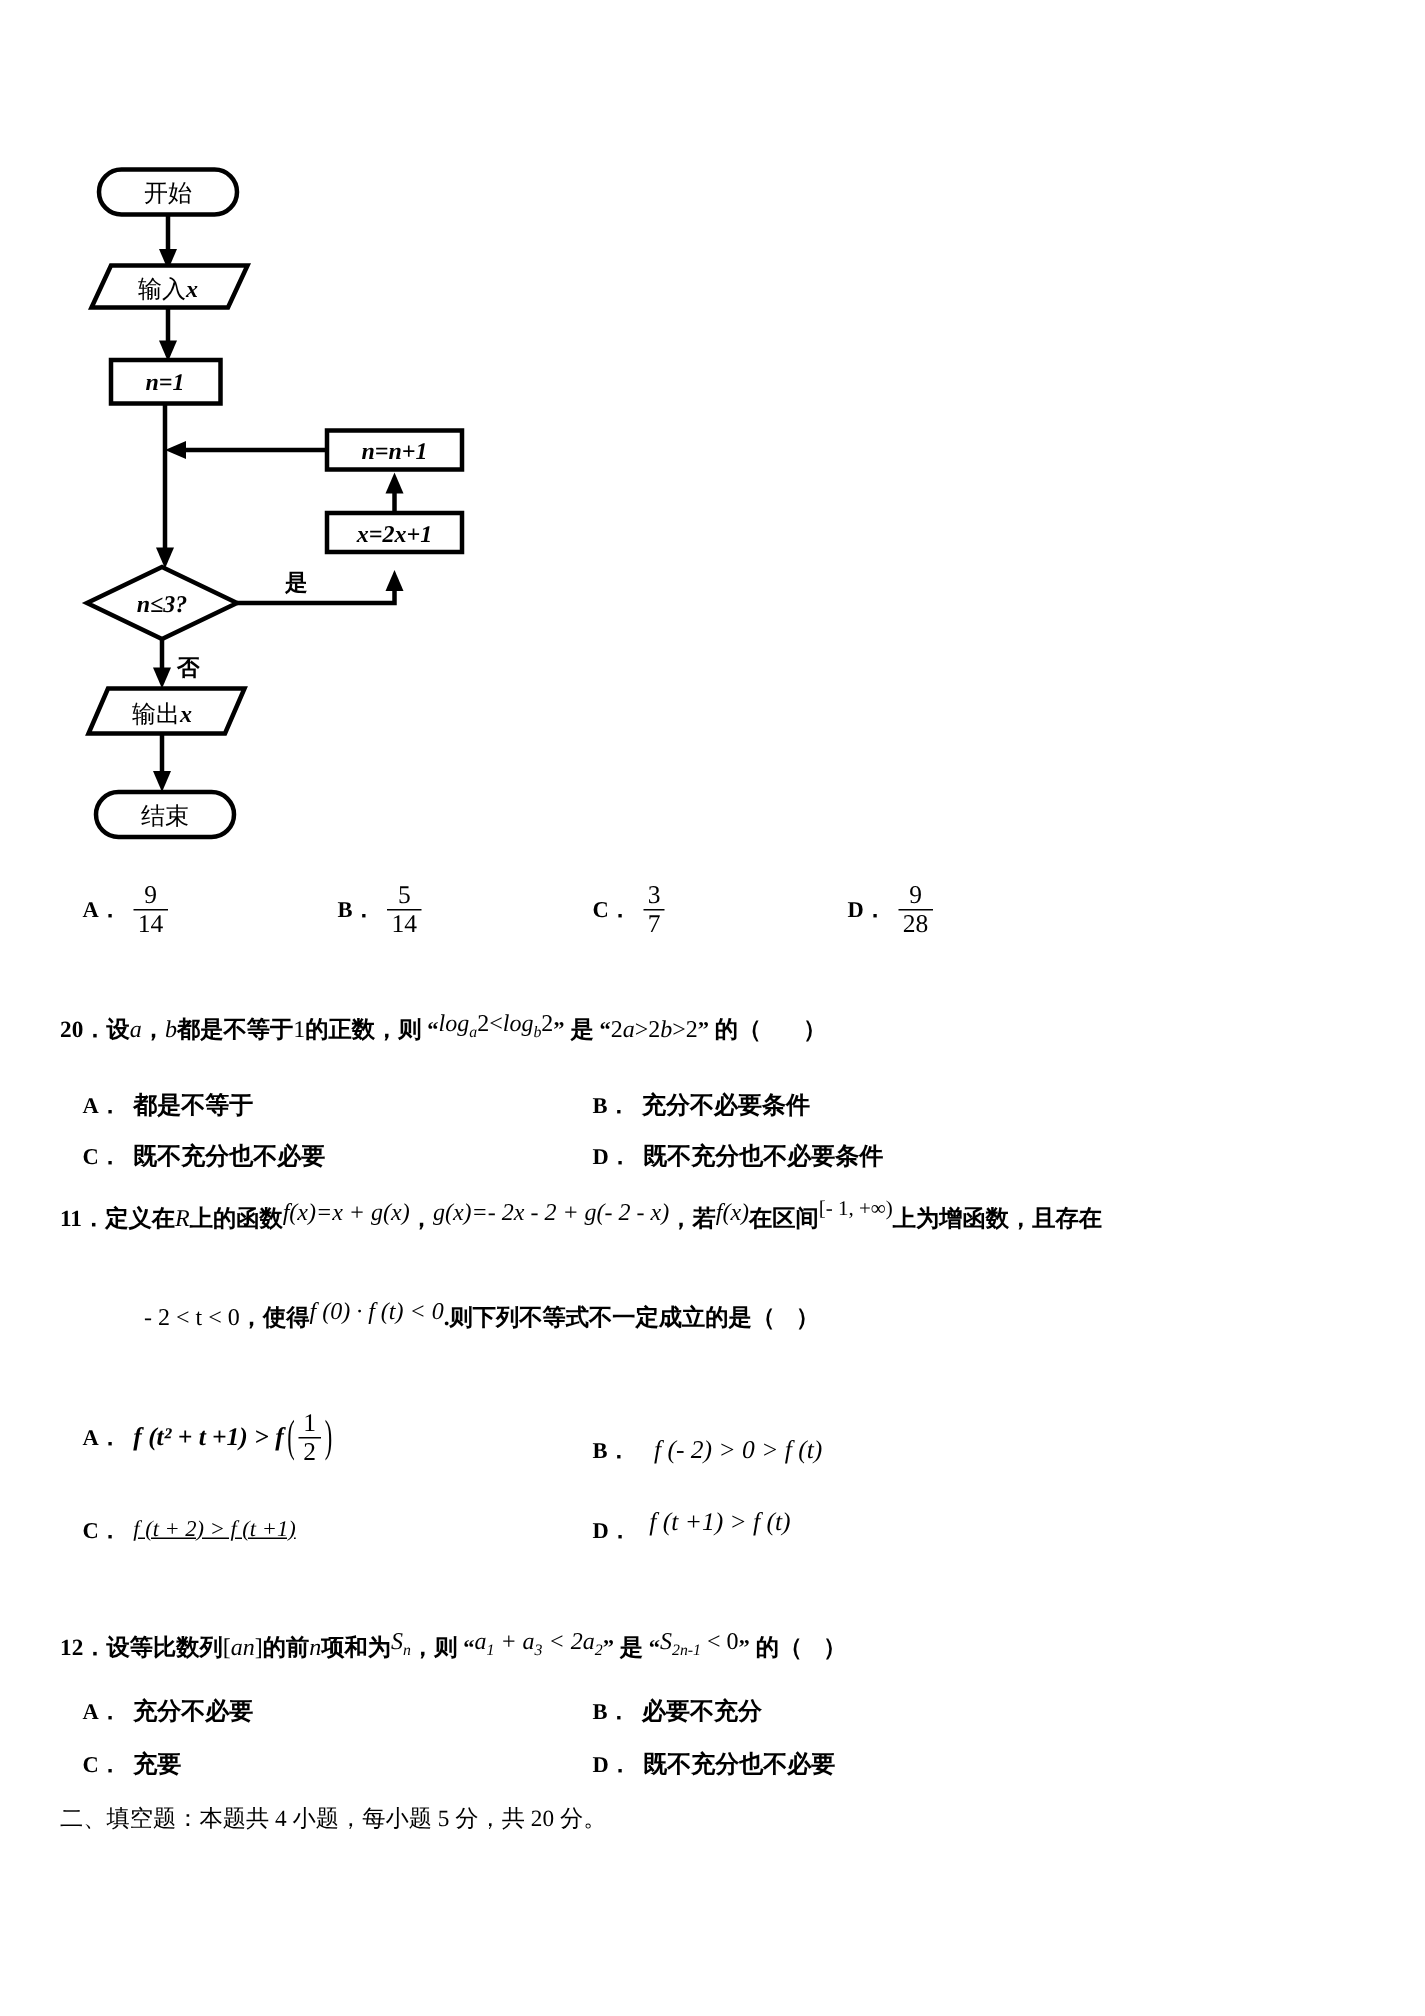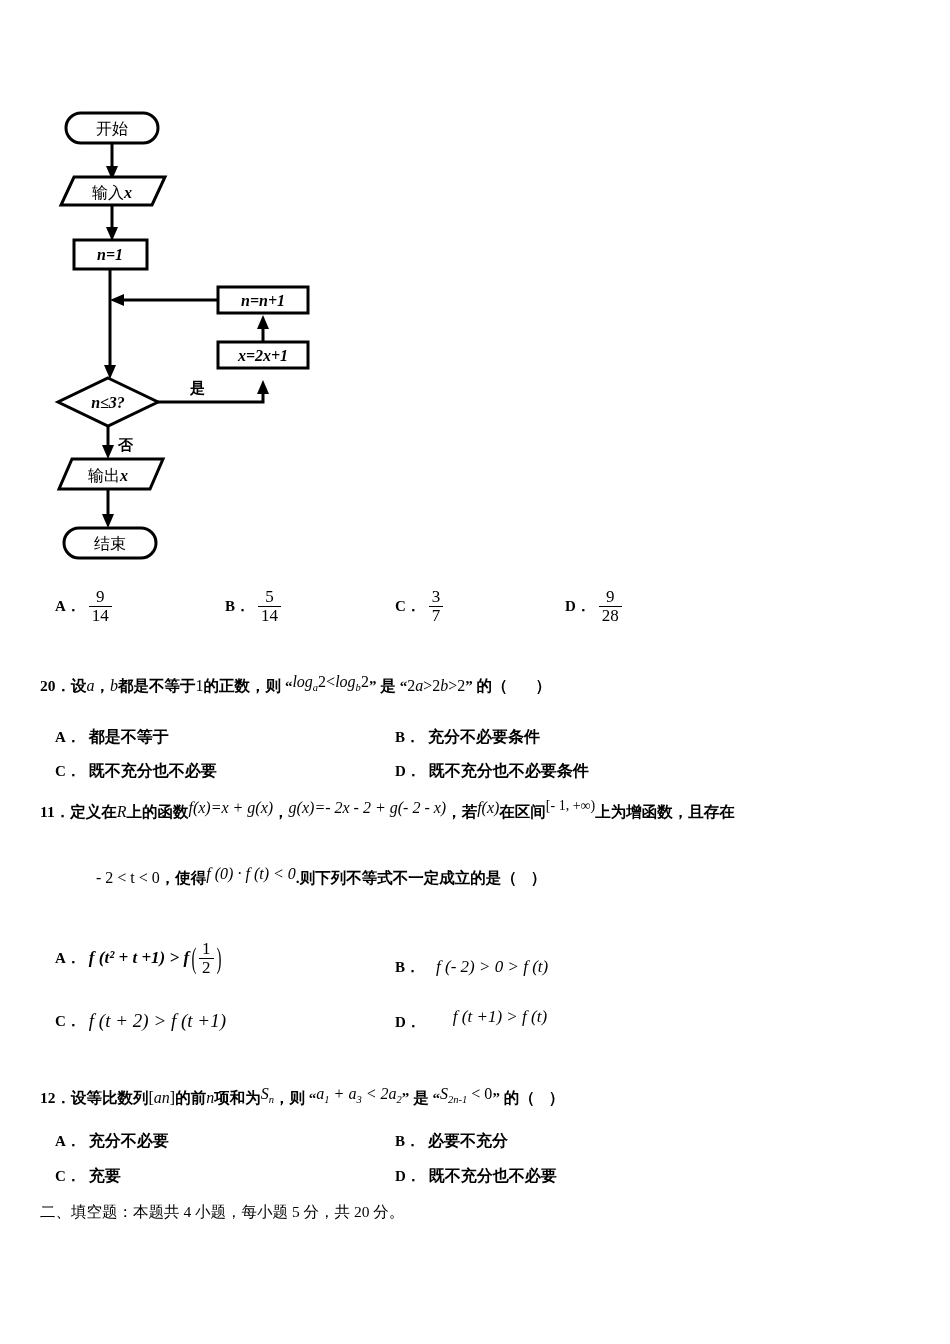--- a/index.html
+++ b/index.html
@@ -274,25 +274,25 @@
   </div>
   <div class="opt" style="align-items:flex-end;">
     <span class="opt-letter">B．</span>
     <span class="math" style="font-size:17px;margin-left:8px;">f (- 2) &gt; 0 &gt; f (t)</span>
   </div>
 </div>
 
 <div class="row-options" style="top:1010px;">
   <div class="opt" style="width:340px;">
     <span class="opt-letter">C．</span>
-    <span class="math" style="font-size:19px;">f (t + 2) &gt; f (t +1)</span>
+    <span class="math" style="font-size:15px;text-decoration:underline;">f (t + 2) &gt; f (t +1)</span>
   </div>
   <div class="opt" style="align-items:flex-end;">
     <span class="opt-letter">D．</span>
-    <span class="math" style="font-size:17px;margin-left:24px;position:relative;top:-5px;">f (t +1) &gt; f (t)</span>
+    <span class="math" style="font-size:17px;margin-left:4px;position:relative;top:-5px;">f (t +1) &gt; f (t)</span>
   </div>
 </div>
 
 <div class="qline" style="top:1088px;">
   <span class="qnum">12．</span><span>设等比数列</span><span class="mathn up"><span>[</span><span class="math">a</span><sub class="math">n</sub><span>]</span></span><span>的前</span><span class="math">n</span><span>项和为</span><span class="math up"><span>S</span><sub>n</sub></span><span>，则</span>
   <span class="quote">“</span><span class="math up"><span>a</span><sub>1</sub><span> + a</span><sub>3</sub><span> &lt; 2a</span><sub>2</sub></span><span class="quote">”</span>
   <span>是</span>
   <span class="quote">“</span><span class="math up"><span>S</span><sub>2n-1</sub><span class="mathn"> &lt; 0</span></span><span class="quote">”</span>
   <span>的（</span><span style="display:inline-block;width:14px;"></span><span>）</span>
 </div>

